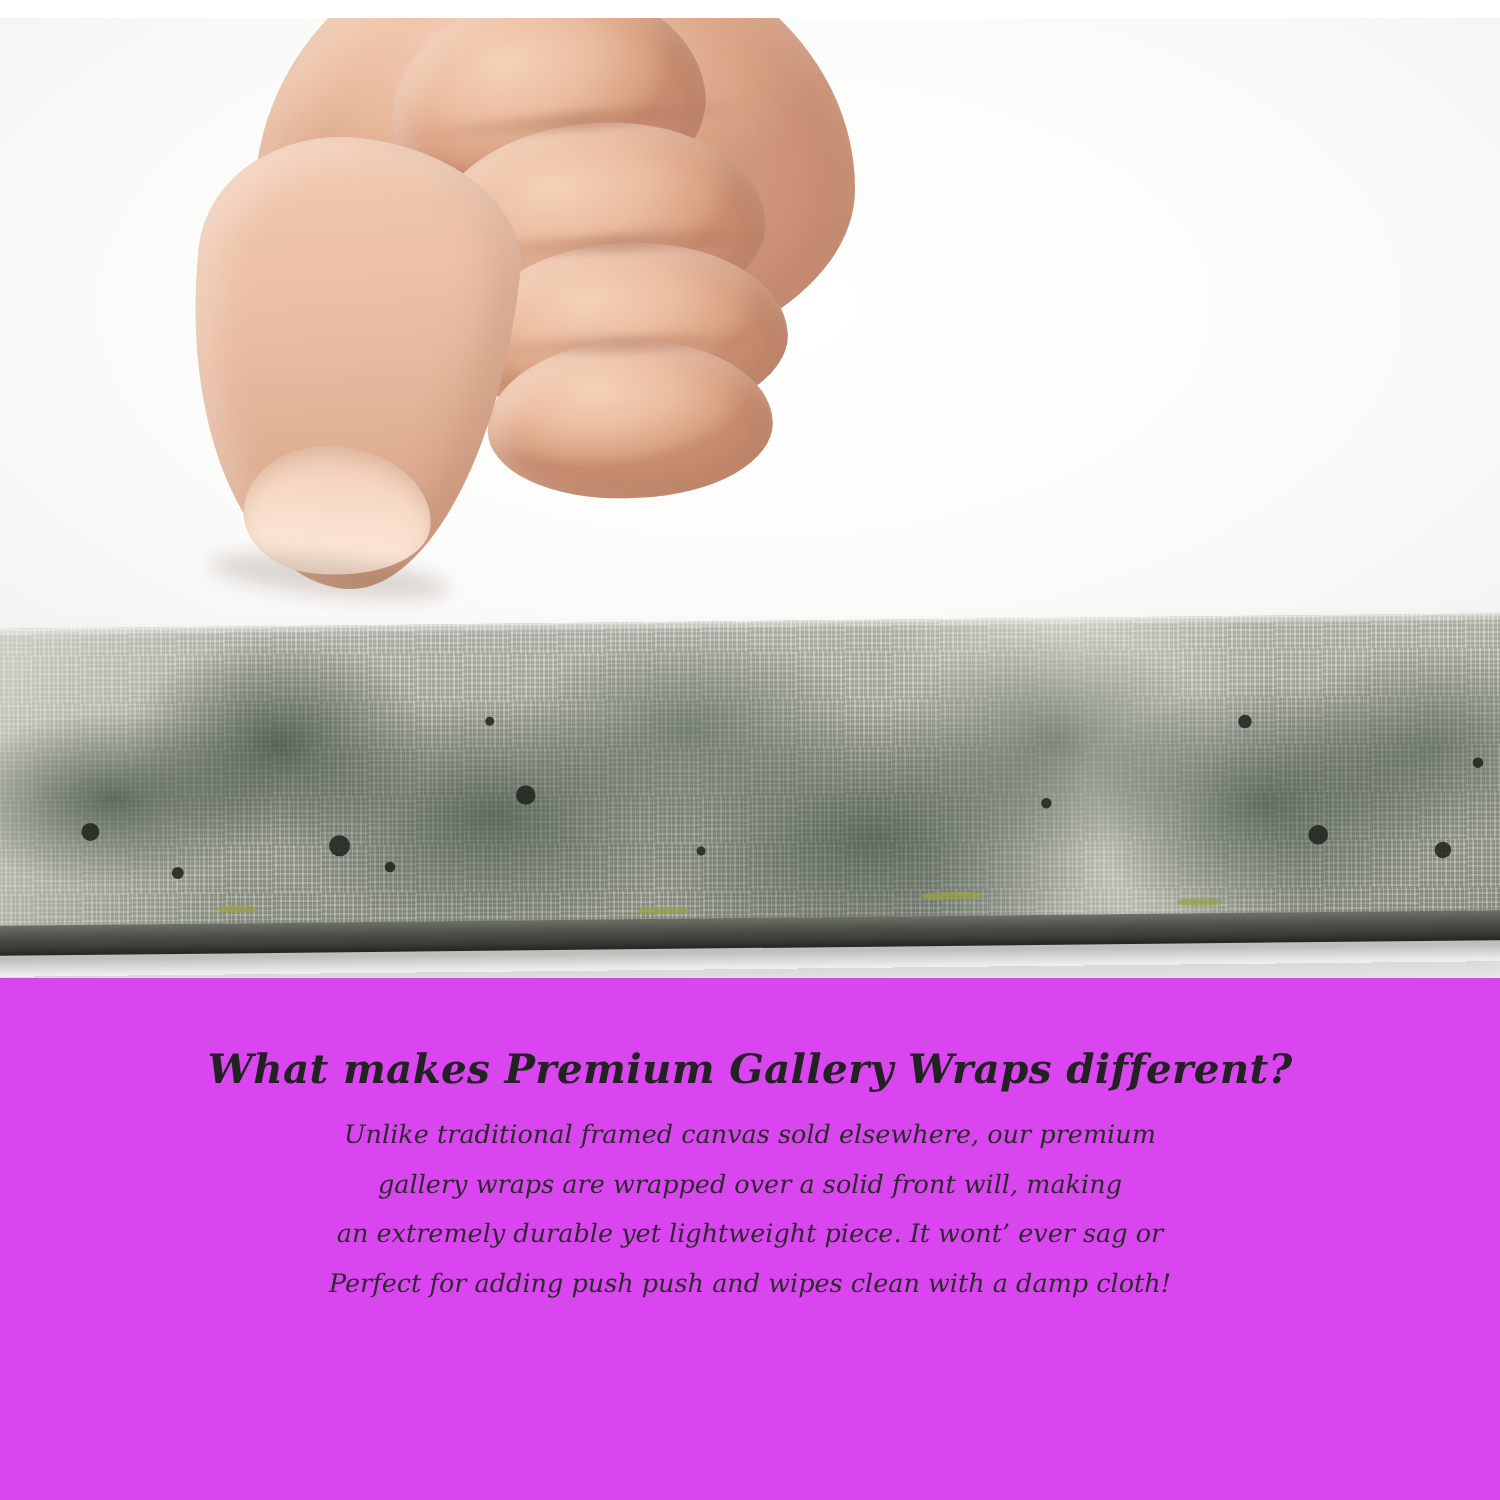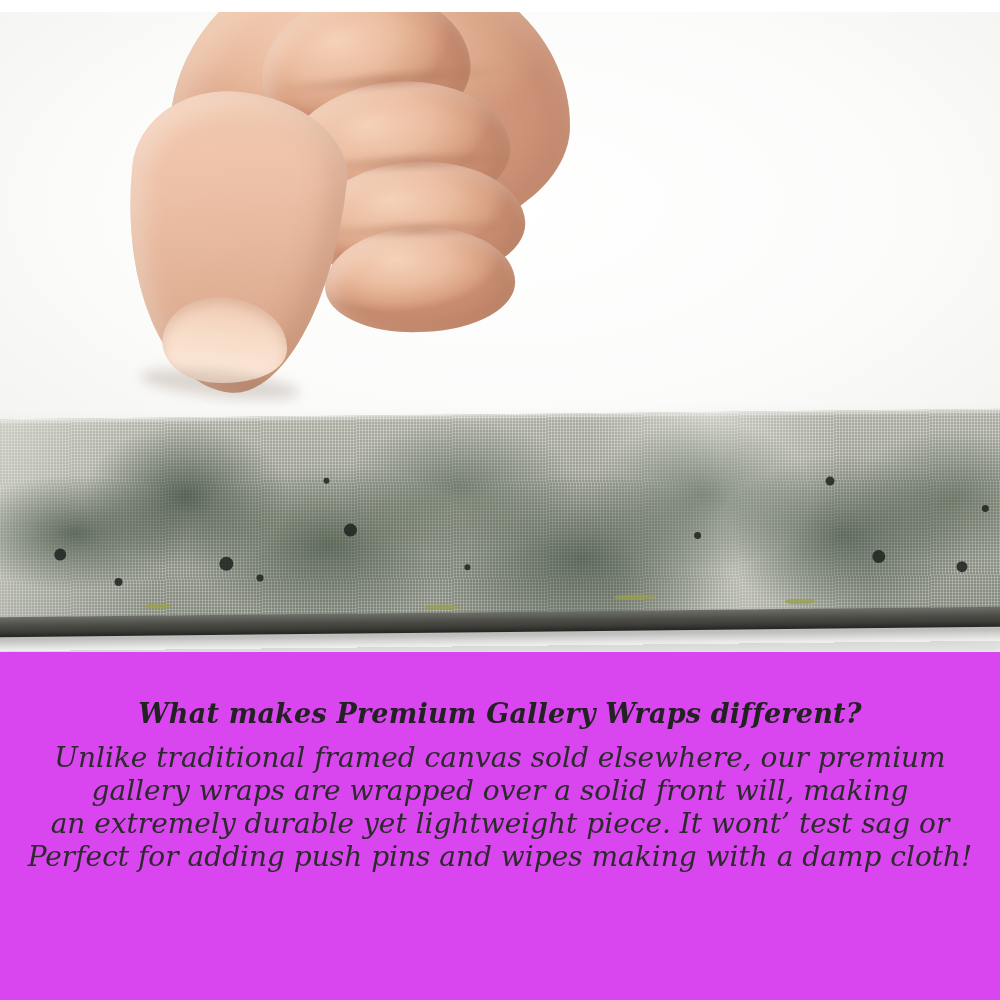--- a/index.html
+++ b/index.html
@@ -209,21 +209,21 @@
     font-style: italic;
   }
   .caption-heading {
     font-size: 27px;
     font-weight: 700;
     letter-spacing: 0.2px;
     margin: 0 0 12px 0;
     color: #222222;
   }
   .caption-line {
-    font-size: 28px;
+    font-size: 17px;
     line-height: 33px;
     color: #2b2b2b;
     font-weight: 400;
   }
 </style>
 </head>
 <body>
 
 <div id="product-figure">
 
@@ -269,17 +269,17 @@
       </div>
       <div class="canvas-depth"></div>
       <div class="canvas-shadow"></div>
     </div>
   </div>
 
   <div class="caption">
     <div class="caption-heading">What makes Premium Gallery Wraps different?</div>
     <div class="caption-line">Unlike traditional framed canvas sold elsewhere, our premium</div>
     <div class="caption-line">gallery wraps are wrapped over a solid front will, making</div>
-    <div class="caption-line">an extremely durable yet lightweight piece. It wont’ test sag or</div>
-    <div class="caption-line">Perfect for adding push pins and wipes making with a damp cloth!</div>
+    <div class="caption-line">an extremely durable yet lightweight piece. It wont’ ever sag or</div>
+    <div class="caption-line">Perfect for adding push push and wipes clean with a damp cloth!</div>
   </div>
 
 </div>
 
 </body></html>

